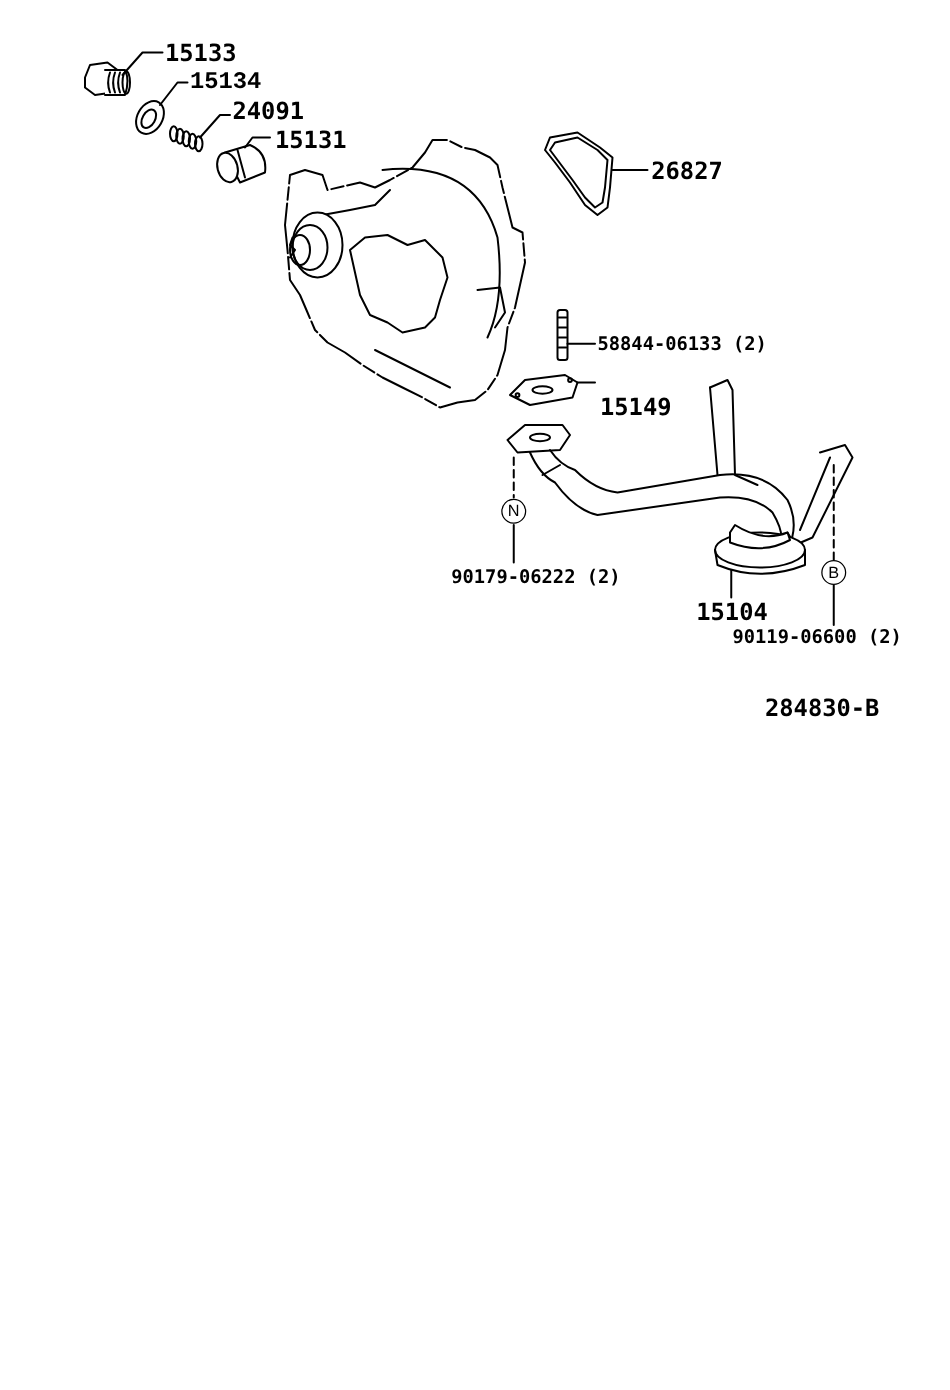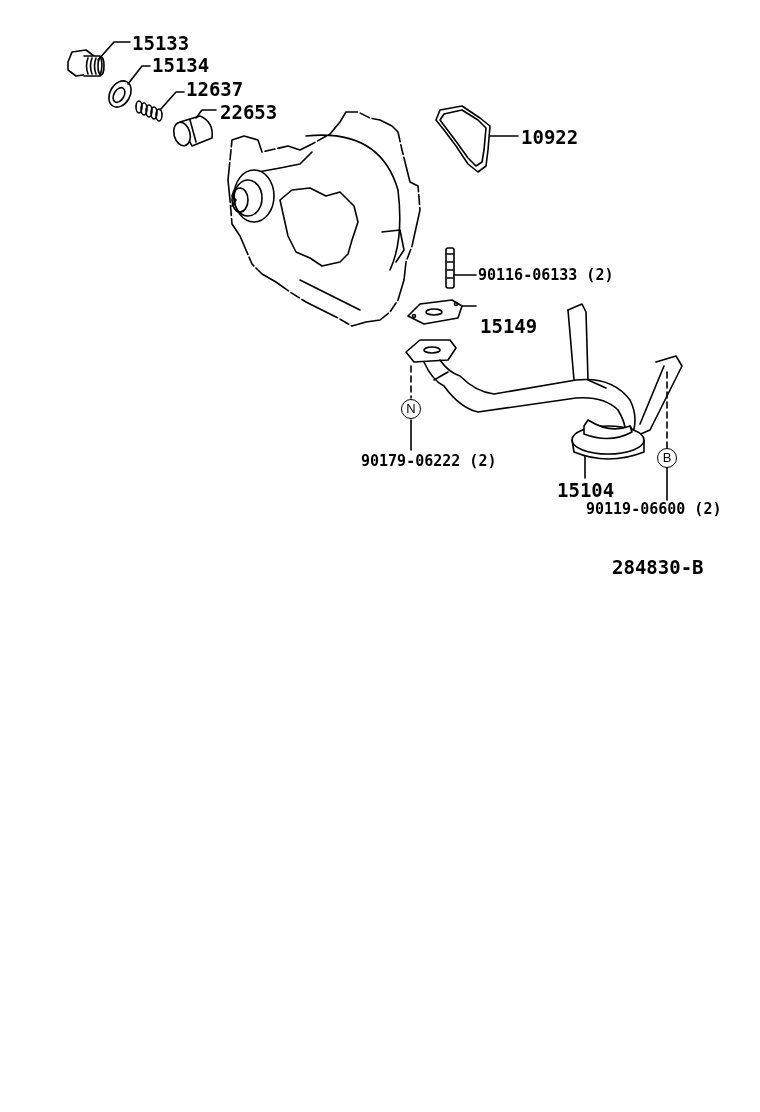--- a/index.html
+++ b/index.html
@@ -116,25 +116,25 @@
     </g>
 
     <path d="M411 366 L411 398" stroke-dasharray="6 4"></path>
     <path d="M411 420 L411 450"></path>
     <path d="M667 372 L667 448" stroke-dasharray="6 4"></path>
     <path d="M667 468 L667 500"></path>
   </svg>
 
   
   <div class="lbl lbl-lg" style="left:132px; top:34px;">15133</div>
-  <div class="lbl lbl-lg" style="left:152px; top:56px;">15134</div>
-  <div class="lbl lbl-lg" style="left:186px; top:80px;">12637</div>
-  <div class="lbl lbl-lg" style="left:220px; top:103px;">22653</div>
-  <div class="lbl lbl-lg" style="left:521px; top:128px;">10922</div>
-  <div class="lbl lbl-md" style="left:478px; top:268px;">90116-06133 (2)</div>
+  <div class="lbl lbl-lg" style="left:152px; top:56px;font-family:Liberation Mono, monospace;">15134</div>
+  <div class="lbl lbl-lg" style="left:186px; top:80px;">24091</div>
+  <div class="lbl lbl-lg" style="left:220px; top:103px;">15131</div>
+  <div class="lbl lbl-lg" style="left:521px; top:128px;">26827</div>
+  <div class="lbl lbl-md" style="left:478px; top:268px;">58844-06133 (2)</div>
   <div class="lbl lbl-lg" style="left:480px; top:297px;margin-top:20px;">15149</div>
   <div class="lbl lbl-lg" style="left:557px; top:481px;text-align:center;">15104</div>
 
   <div class="sym" style="left:401px; top:399px;">N</div>
   <div class="lbl lbl-md" style="left:361px; top:454px;">90179-06222 (2)</div>
 
   <div class="sym" style="left:657px; top:448px;">B</div>
   <div class="lbl lbl-md" style="left:586px; top:502px;">90119-06600 (2)</div>
 
   <div class="lbl lbl-lg" style="left:612px; top:558px;">284830-B</div>

